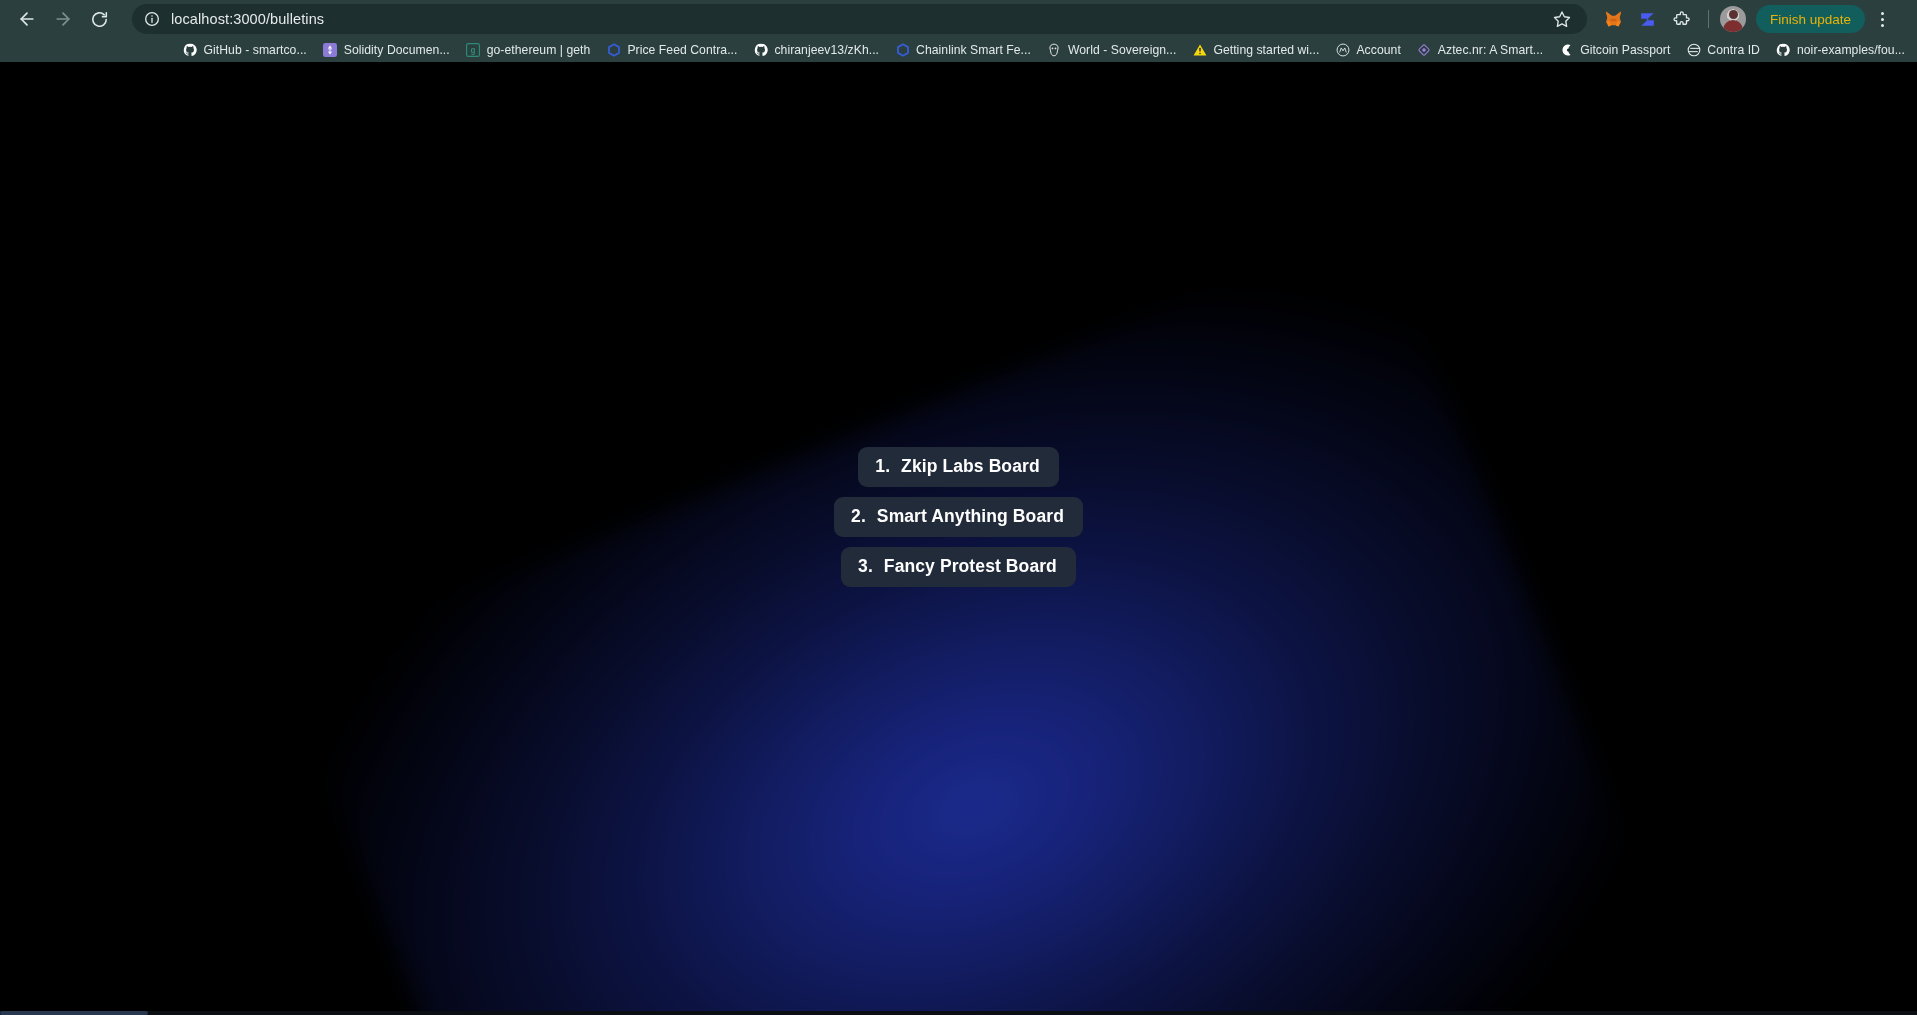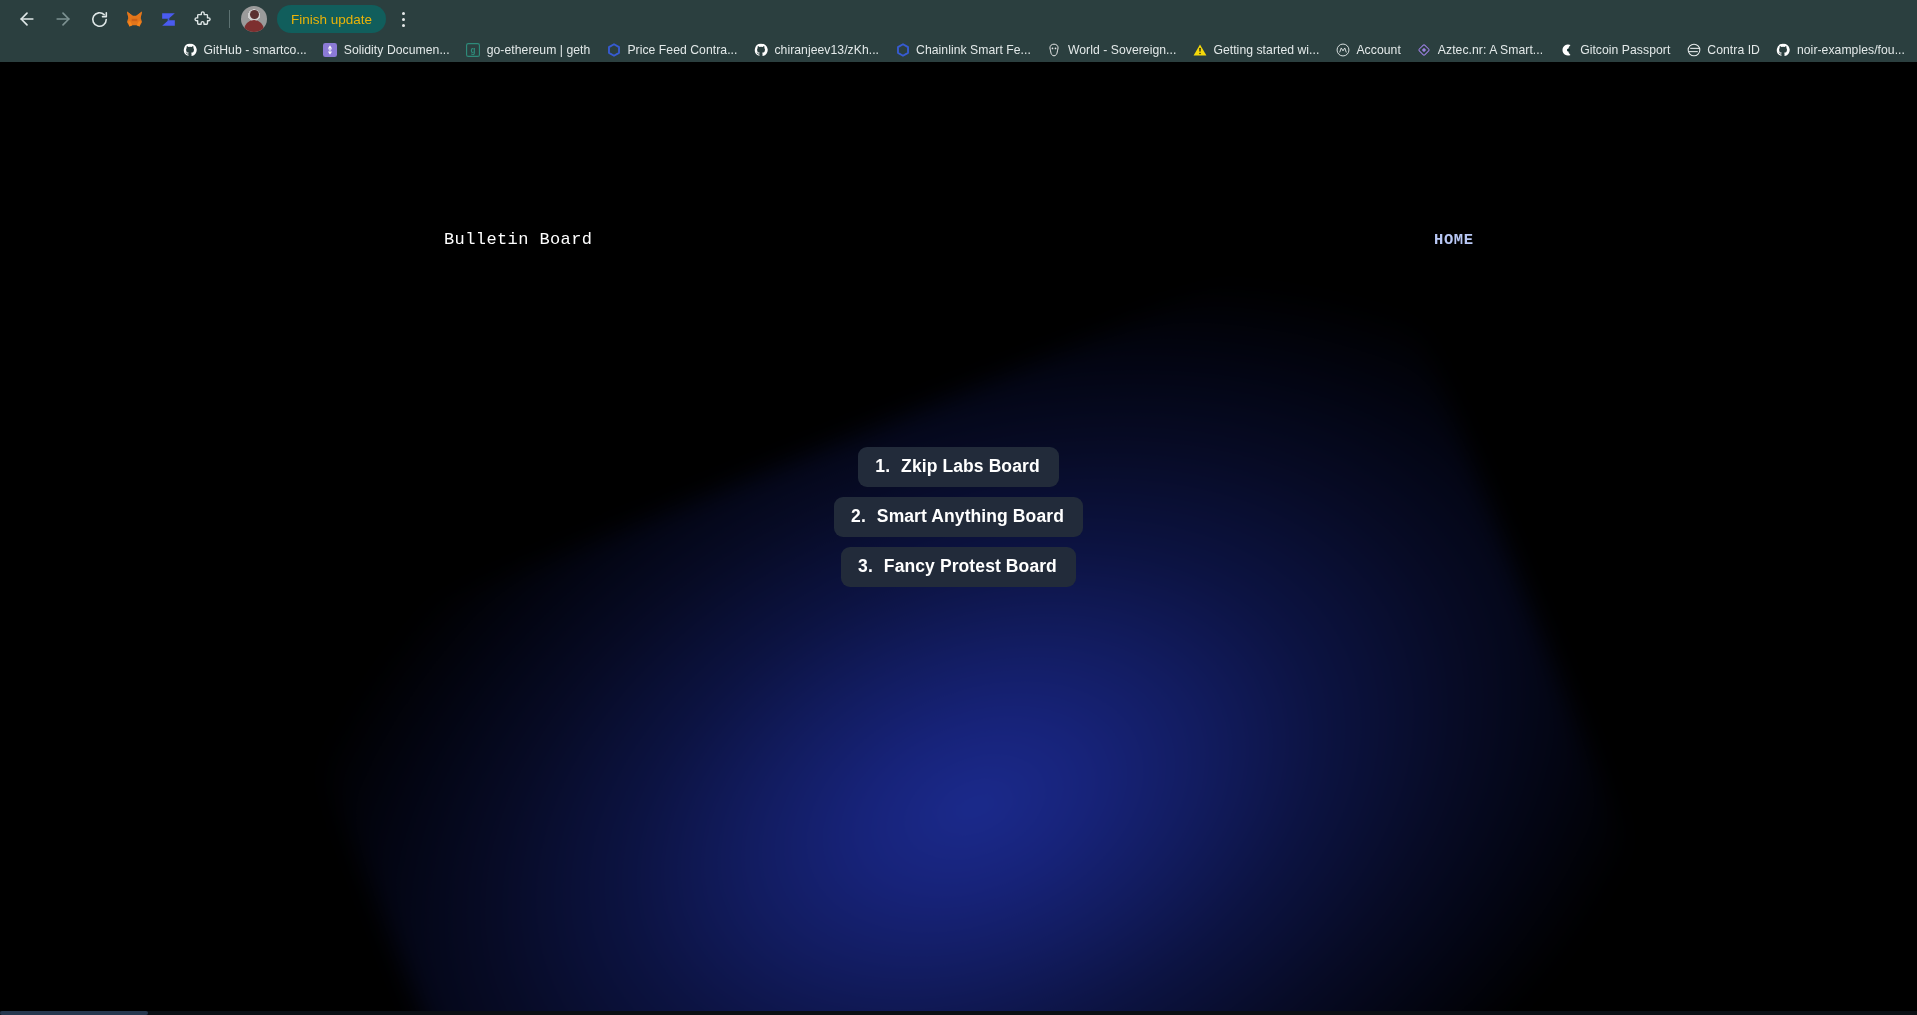--- a/index.html
+++ b/index.html
@@ -325,20 +325,35 @@
       </svg>
     </div>
 
     <div class="nav-btn">
       <svg width="19" height="19" viewBox="0 0 24 24" fill="none" stroke="#dfe7e7" stroke-width="2" stroke-linecap="round" stroke-linejoin="round">
         <path d="M20.5 12a8.5 8.5 0 1 1-2.6-6.1"></path>
           <polyline points="20.6 3.6 20.6 8.4 15.8 8.4"></polyline>
       </svg>
     </div>
 
+    <div id="omnibox">
+      <span style="display:flex;">
+        <svg width="16" height="16" viewBox="0 0 24 24" fill="none" stroke="#dfe7e7" stroke-width="2">
+          <circle cx="12" cy="12" r="9.5"></circle>
+          <line x1="12" y1="11" x2="12" y2="17" stroke-linecap="round"></line>
+          <circle cx="12" cy="7.6" r="1.1" fill="#dfe7e7" stroke="none"></circle>
+        </svg>
+      </span>
+      <span id="omnibox-url" title="localhost:3000/bulletins">localhost:3000/bulletins</span>
+      <span id="star-btn">
+        <svg width="18" height="18" viewBox="0 0 24 24" fill="none" stroke="#dfe7e7" stroke-width="1.8" stroke-linejoin="round">
+          <polygon points="12 2.6 15.1 9 22 10 17 14.9 18.2 21.8 12 18.5 5.8 21.8 7 14.9 2 10 8.9 9"></polygon>
+        </svg>
+      </span>
+    </div>
 
     <div class="ext-icon">
       <svg width="21" height="20" viewBox="0 0 24 24">
         <path d="M3 3 L10 8 L14 8 L21 3 L19.4 10.5 L21 15.5 L18 21 L14.6 19.4 L9.4 19.4 L6 21 L3 15.5 L4.6 10.5 Z" fill="#e2761b"></path>
         <path d="M3 3 L10 8.4 L8.3 11.4 L4.6 10.5 Z" fill="#e4761b"></path>
         <path d="M21 3 L14 8.4 L15.7 11.4 L19.4 10.5 Z" fill="#e4761b"></path>
         <path d="M6.6 14.4 L9.4 19.4 L6 21 L4.4 15.2 Z" fill="#f6851b"></path>
         <path d="M17.4 14.4 L14.6 19.4 L18 21 L19.6 15.2 Z" fill="#f6851b"></path>
         <path d="M8.6 11.8 L15.4 11.8 L15.4 14.6 L8.6 14.6 Z" fill="#cd6116"></path>
       </svg>
@@ -503,24 +518,20 @@
 
   </div>
 </div>
 
 <div id="page">
 
   <div id="glow"></div>
 
   <div id="content">
 
-    <div id="site-header">
-      <div id="page-title">Bulletin Board</div>
-      <a id="home-link" href="#">HOME</a>
-    </div>
 
     <ol id="board-list">
 
       <li class="board-item">
         <span class="board-index">1.</span>
         <span class="board-label">Zkip Labs Board</span>
       </li>
 
       <li class="board-item">
         <span class="board-index">2.</span>

